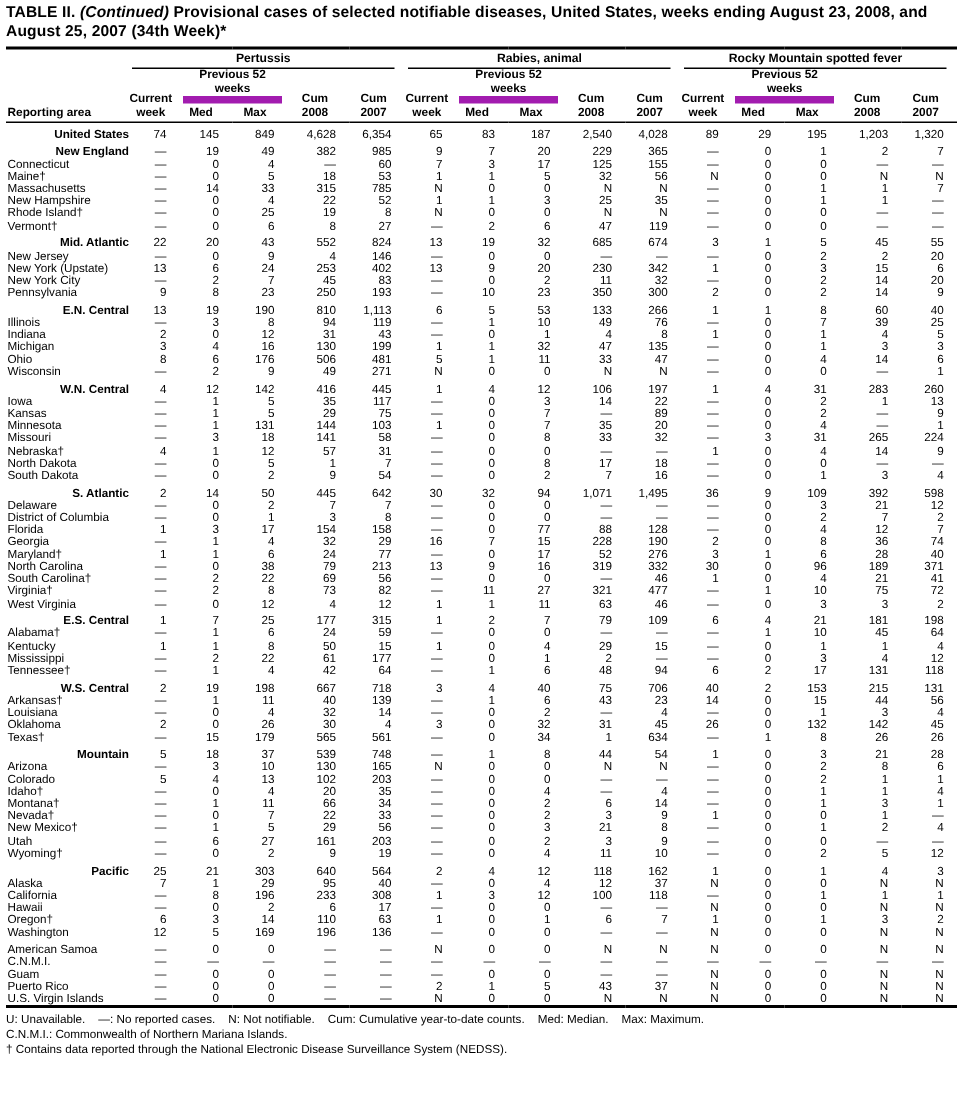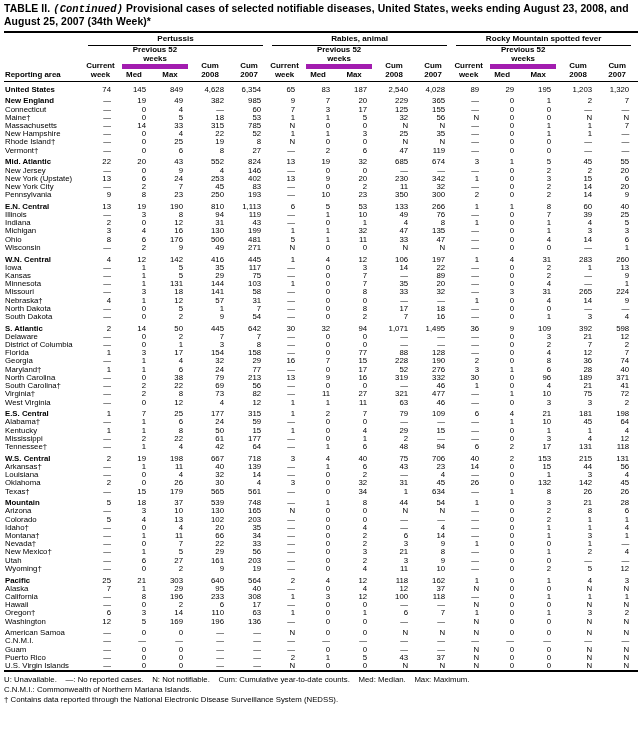--- a/index.html
+++ b/index.html
@@ -1,32 +1,32 @@
 <!DOCTYPE html>
 <html><head>
 <meta charset="utf-8">
 <style>
   html,body{margin:0;padding:0;background:#fff;color:#000;}
   body{width:641px;height:730px;font-family:"Liberation Sans",sans-serif;-webkit-font-smoothing:antialiased;overflow:hidden;}
   .page{padding:3px 4px 0 4px;}
   .title{font-size:10.4px;font-weight:bold;line-height:12.9px;margin:0 0 2px 0;letter-spacing:0.1px;}
-  .title .cont{font-style:italic;font-family:Liberation Mono, monospace;}
+  .title .cont{font-style:italic;}
   table{border-collapse:collapse;table-layout:fixed;width:634px;border-top:2px solid #000;border-bottom:2px solid #000;}
   thead th{font-weight:bold;font-size:7.9px;line-height:8.6px;vertical-align:bottom;padding:0;text-align:center;}
   th.gname div{border-bottom:1.2px solid #000;padding:2px 0 1.5px 0;margin:0 7px 0 2px;font-size:8.1px;white-space:nowrap;}
   th.prev div{border-bottom:5px solid #a21caf;padding:0 0 1px 0;margin:0 4px 0 2px;}
   th.stub{text-align:left;padding:0 0 2px 1px;border-bottom:1.5px solid #000;}
   th.cw,th.cum{padding:0 5px 2px 0;border-bottom:1.5px solid #000;}
   th.mm{padding:1.5px 7px 2px 0;border-bottom:1.5px solid #000;}
   tbody td{font-size:7.8px;line-height:8.2px;padding:0;vertical-align:bottom;}
   td.area{text-align:left;padding-left:1px;white-space:nowrap;}
   td.num{text-align:right;padding-right:9px;white-space:nowrap;}
   tbody tr:first-child td{padding-top:4px;}
   tbody tr.grp td{padding-top:3.5px;}
-  tbody tr.grp td.area{font-weight:bold;}
+  tbody tr.grp td.area{font-weight:bold;text-align:right;}
   tbody tr.gap td{padding-top:3.5px;}
   .footnotes{margin-top:3px;font-size:7.8px;line-height:9.7px;}
   .fn{white-space:pre-wrap;}
 </style>
 </head>
 <body>
 
 <div class="page">
 
   <div class="title"><span>TABLE II. </span><span class="cont">(Continued)</span><span> Provisional cases of selected notifiable diseases, United States, weeks ending August 23, 2008, and August 25, 2007 (34th Week)*</span></div>

